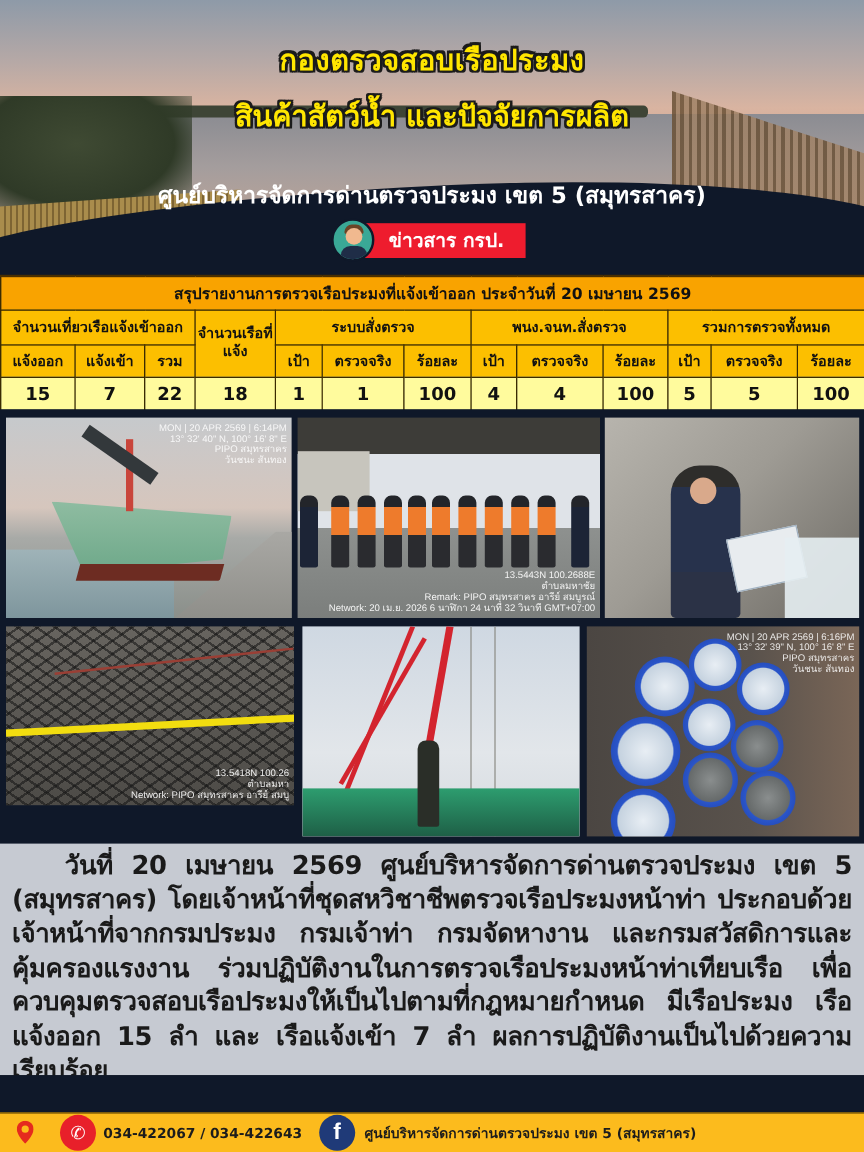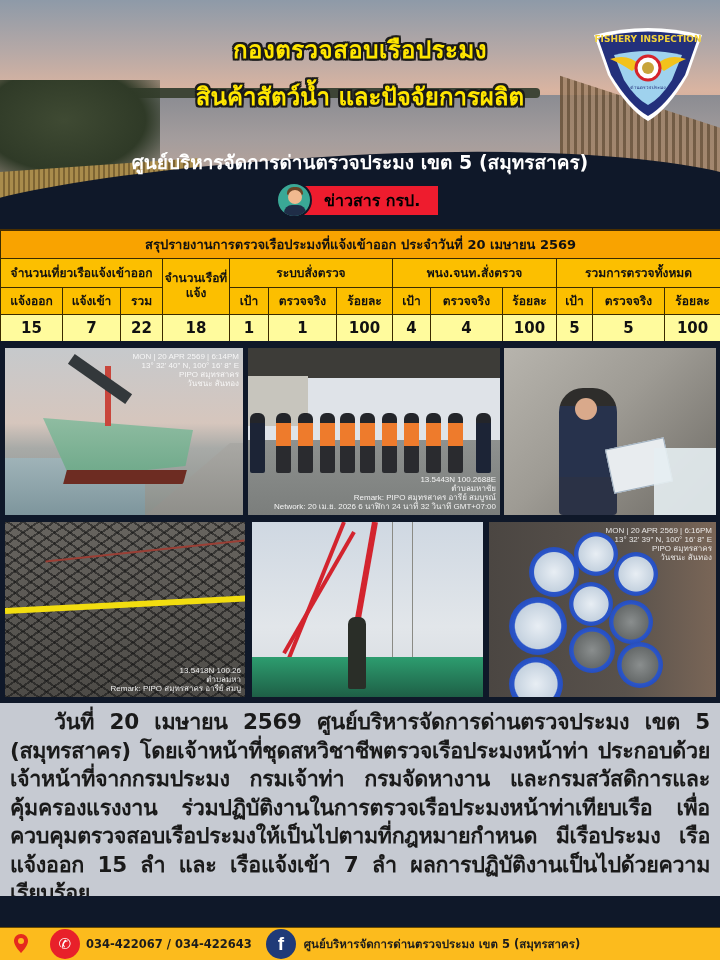--- a/index.html
+++ b/index.html
@@ -34,21 +34,21 @@
     text-shadow: -2px -2px 0 #1b1b1b, 2px -2px 0 #1b1b1b, -2px 2px 0 #1b1b1b, 2px 2px 0 #1b1b1b, 0 2px 0 #1b1b1b, 0 -2px 0 #1b1b1b, 2px 0 0 #1b1b1b, -2px 0 0 #1b1b1b;
     font-family: "DejaVu Sans", sans-serif; }
   .title1 { top: 30px; font-size: 24px; letter-spacing: 0.5px; }
   .title2 { top: 77px; font-size: 24px; }
   .subtitle { position: absolute; left: 0; top: 147px; width: 720px; text-align: center; color: #ffffff; font-weight: bold; font-size: 19px; }
   .news-tag { position: absolute; left: 276px; top: 182px; height: 36px; display: flex; align-items: center; }
   .news-avatar { width: 36px; height: 36px; border-radius: 50%; background: #3aa896; border: 2px solid #0f1829; position: relative; z-index: 2; overflow: hidden; }
   .news-avatar .head { position: absolute; left: 10px; top: 6px; width: 14px; height: 14px; background: #f1b98f; border-radius: 50%; }
   .news-avatar .hair { position: absolute; left: 9px; top: 3px; width: 16px; height: 8px; background: #6b4426; border-radius: 8px 8px 2px 2px; }
   .news-avatar .body { position: absolute; left: 6px; top: 21px; width: 22px; height: 16px; background: #1f2d47; border-radius: 8px 8px 0 0; }
-  .news-label { background: #ee1c2e; color: #000000; height: 29px; padding: 0 18px 0 26px; margin-left: -14px; display: flex; align-items: center;
+  .news-label { background: #ee1c2e; color: #ffffff; height: 29px; padding: 0 18px 0 26px; margin-left: -14px; display: flex; align-items: center;
     font-weight: bold; font-size: 16px; }
 
   
   .summary { position: absolute; left: 0; top: 229px; width: 720px; height: 112px; }
   .summary table { width: 720px; border-collapse: collapse; table-layout: fixed; padding-left: 44px; }
   .summary td { border: 1px solid #3b2b00; text-align: center; font-weight: bold; color: #111; padding: 0; }
   .summary .r-title td { background: #f9a300; height: 28px; font-size: 13px; border-top: 2px solid #4a2f00; }
   .summary .r-h1 td { background: #fcbf00; height: 29px; font-size: 12px; }
   .summary .r-h2 td { background: #fcbf00; height: 27px; font-size: 12px; }
   .summary .r-data td { background: #fffb9d; height: 28px; font-size: 15px; }
@@ -75,21 +75,21 @@
   .p2 .person { position: absolute; width: 15px; height: 60px; top: 65px; border-radius: 6px 6px 2px 2px; }
   .p2 .person.orange { background: linear-gradient(180deg, #23252a 0 16%, #ee7b2c 16% 55%, #2a2b2f 55% 100%); }
   .p2 .person.dark { background: linear-gradient(180deg, #23252a 0 16%, #1c2436 16% 100%); }
 
   .p3 { left: 504px; top: 7px; width: 212px; height: 167px; background: linear-gradient(135deg, #b7b4ad 0%, #9e9b94 45%, #6d6a64 100%); }
   .p3 .officer { position: absolute; left: 55px; top: 40px; width: 58px; height: 127px; background: linear-gradient(180deg, #2e2d2b 0 14%, #27324c 14% 70%, #2b3246 70%); border-radius: 24px 24px 4px 4px; }
   .p3 .officer .face { position: absolute; left: 16px; top: 10px; width: 22px; height: 22px; border-radius: 50%; background: #d9a98b; }
   .p3 .book { position: absolute; left: 105px; top: 95px; width: 60px; height: 45px; background: #e8ecef; transform: rotate(-12deg); border: 1px solid #9fb0c0; }
   .p3 .box { position: absolute; left: 150px; top: 100px; width: 62px; height: 67px; background: rgba(230,238,242,.9); }
 
-  .p4 { left: 5px; top: 181px; width: 240px; height: 175px;
+  .p4 { left: 5px; top: 181px; width: 240px; height: 149px;
     background:
       repeating-linear-gradient(35deg, rgba(20,20,20,.55) 0 2px, rgba(0,0,0,0) 2px 9px),
       repeating-linear-gradient(-35deg, rgba(20,20,20,.55) 0 2px, rgba(0,0,0,0) 2px 9px),
       linear-gradient(180deg, #67645f, #4d4b47); }
   .p4 .tape { position: absolute; left: 0; top: 86px; width: 250px; height: 6px; background: #f2dd10; transform: rotate(-3deg); transform-origin: left; }
   .p4 .rope { position: absolute; left: 40px; top: 28px; width: 200px; height: 2px; background: #9a3f35; transform: rotate(-6deg); }
 
   .p5 { left: 252px; top: 181px; width: 231px; height: 175px; background: linear-gradient(180deg, #cfd8e2 0%, #e2e6ea 60%, #d5dadf 100%); }
   .p5 .rig1 { position: absolute; left: 90px; top: 0; width: 4px; height: 150px; background: #d3242e; transform: rotate(22deg); transform-origin: top; }
   .p5 .rig2 { position: absolute; left: 120px; top: 0; width: 6px; height: 150px; background: #d3242e; transform: rotate(10deg); transform-origin: top; }
@@ -121,33 +121,20 @@
 <div class="banner">
   <div class="sky"></div>
   <div class="water"></div>
   <div class="treeline"></div>
   <div class="trees-left"></div>
   <div class="fence-left"></div>
   <div class="fence-right"></div>
   <div class="curve"></div>
 
 
-  <div class="logo-right">
-    <svg viewBox="0 0 120 100">
-      <path d="M6 10 Q60 -4 114 10 L100 50 Q80 85 60 96 Q40 85 20 50 Z" fill="#ffffff"></path>
-      <path d="M10 13 Q60 0 110 13 L97 50 Q78 81 60 91 Q42 81 23 50 Z" fill="#23307c"></path>
-      <path d="M26 30 Q60 22 94 30 L84 55 Q72 74 60 80 Q48 74 36 55 Z" fill="#9fd2ee"></path>
-      <path d="M22 34 Q40 28 52 40 L44 46 Q32 38 22 34 Z" fill="#f3c21b"></path>
-      <path d="M98 34 Q80 28 68 40 L76 46 Q88 38 98 34 Z" fill="#f3c21b"></path>
-      <circle cx="60" cy="43" r="12" fill="#ffffff" stroke="#d6232b" stroke-width="3"></circle>
-      <circle cx="60" cy="43" r="6" fill="#c8a43a"></circle>
-      <text x="60" y="17" font-size="9" font-weight="bold" fill="#f3d23b" text-anchor="middle" font-family="DejaVu Sans, sans-serif">FISHERY INSPECTION</text>
-      <text x="60" y="64" font-size="5" fill="#23307c" text-anchor="middle" font-family="DejaVu Sans, sans-serif">ด่านตรวจประมง</text>
-    </svg>
-  </div>
 
   <div class="title1">กองตรวจสอบเรือประมง</div>
   <div class="title2">สินค้าสัตว์น้ำ และปัจจัยการผลิต</div>
   <div class="subtitle">ศูนย์บริหารจัดการด่านตรวจประมง เขต 5 (สมุทรสาคร)</div>
 
   <div class="news-tag">
     <div class="news-avatar">
       <div class="hair"></div>
         <div class="head"></div>
         <div class="body"></div>
@@ -261,21 +248,21 @@
     <div class="book"></div>
     <div class="box"></div>
   </div>
 
   <div class="photo p4">
     <div class="rope"></div>
     <div class="tape"></div>
     <div class="stamp-bottom">
       <div>13.5418N 100.26</div>
         <div>ตำบลมหา</div>
-        <div>Remark: PIPO สมุทรสาคร อารีย์ สมบู</div>
+        <div>Network: PIPO สมุทรสาคร อารีย์ สมบู</div>
     </div>
   </div>
 
   <div class="photo p5">
     <div class="cable" style="left:140px"></div>
       <div class="cable" style="left:160px"></div>
     <div class="rig1"></div>
       <div class="rig2"></div>
       <div class="rig3"></div>
     <div class="deck"></div>

